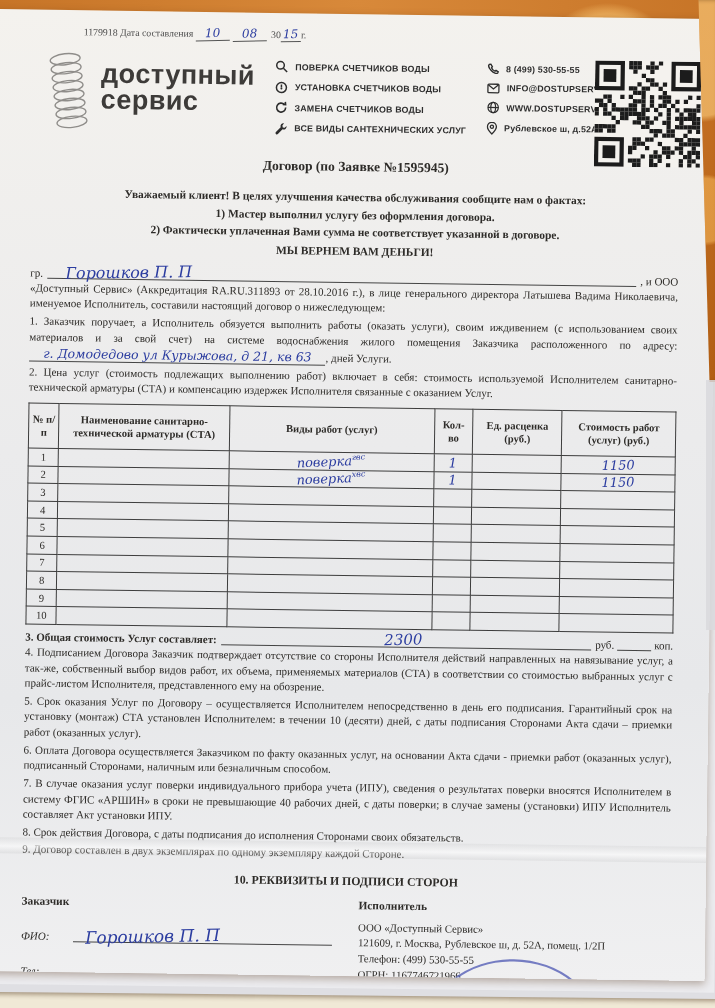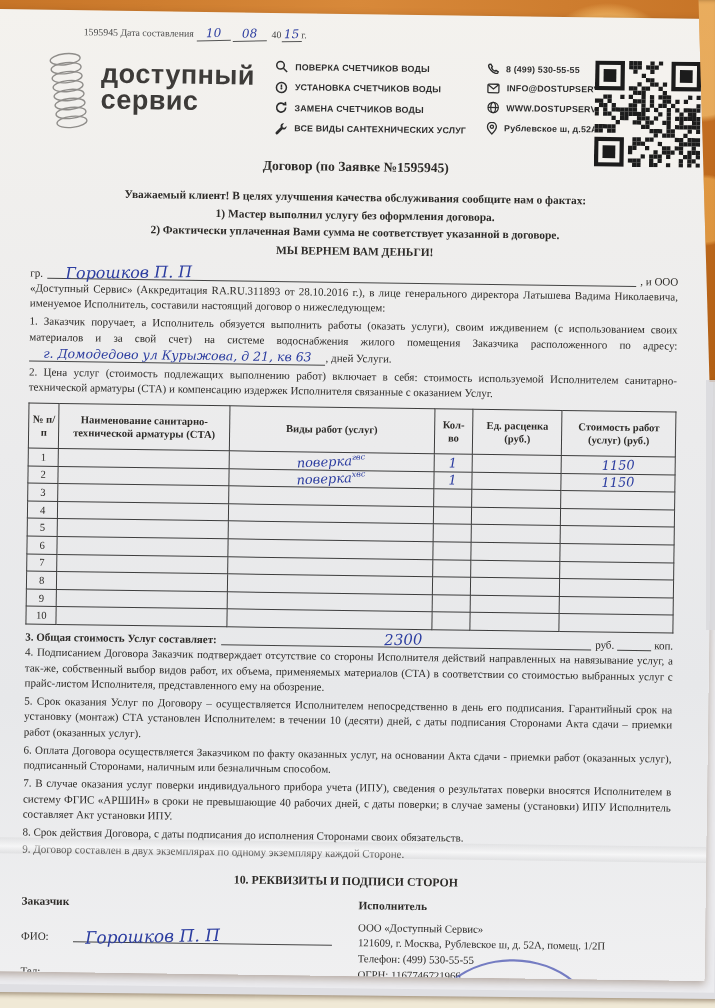--- a/index.html
+++ b/index.html
@@ -79,44 +79,44 @@
   .total-line .t-line .hw{position:absolute;left:44%;bottom:-2px;font-size:15px;transform:rotate(-2deg);}
   .total-line .kop-line{width:34px;border-bottom:1.1px solid #444;height:14px;margin:0 3px;}
 
   .sec-title{text-align:center;font-weight:bold;font-size:11.8px;margin-top:12px;}
 
   .requisites{display:flex;margin-top:10px;}
   .customer{flex:0 0 52%;padding-right:26px;box-sizing:border-box;}
   .contractor{flex:1;position:relative;}
   .req-heading{font-weight:bold;font-size:11.4px;}
   .req-row{display:flex;align-items:flex-end;margin-top:19px;font-size:11px;}
-  .req-row .label{flex:0 0 52px;}
+  .req-row .label{flex:0 0 52px;font-style:italic;}
   .req-row .r-line{flex:1;border-bottom:1.1px solid #444;height:15px;position:relative;}
   .req-row .r-line .hw{position:absolute;left:12px;bottom:-4px;font-size:17px;white-space:nowrap;transform:rotate(-2deg);}
   .contractor .c-lines{margin-top:9px;font-size:10.8px;line-height:1.3;}
   .contractor .c-lines div{margin-top:1.5px;white-space:nowrap;}
   .stamp{position:absolute;left:62px;top:54px;width:188px;height:162px;opacity:.82;z-index:4;}
 </style>
 </head>
 <body>
 
 <div class="surface"></div>
 <div class="sheet2"></div>
 <div class="sheet3"></div>
 
 <div class="paper">
   <div class="crease"></div>
   <div class="content">
 
     <div class="date-row">
-      <span>1595945</span>
+      <span>1179918</span>
       <span>Дата составления</span>
       <span class="hw date-hw">10</span>
       <span class="hw date-hw">08</span>
-      &nbsp;<span>40</span><span class="hw date-hw year">15</span><span>г.</span>
+      &nbsp;<span>30</span><span class="hw date-hw year">15</span><span>г.</span>
     </div>
 
     <div class="header-row">
       <svg class="spring" width="44" height="84" viewBox="0 0 44 84">
         <g fill="none" stroke="#8f8d8a" stroke-width="1.4" transform="rotate(-7 22 42)">
           <ellipse cx="22" cy="8" rx="15" ry="5.5"></ellipse>
             <ellipse cx="22" cy="17" rx="15" ry="5.5"></ellipse>
           <ellipse cx="22" cy="26" rx="15" ry="5.5"></ellipse>
             <ellipse cx="22" cy="35" rx="15" ry="5.5"></ellipse>
           <ellipse cx="22" cy="44" rx="15" ry="5.5"></ellipse>

